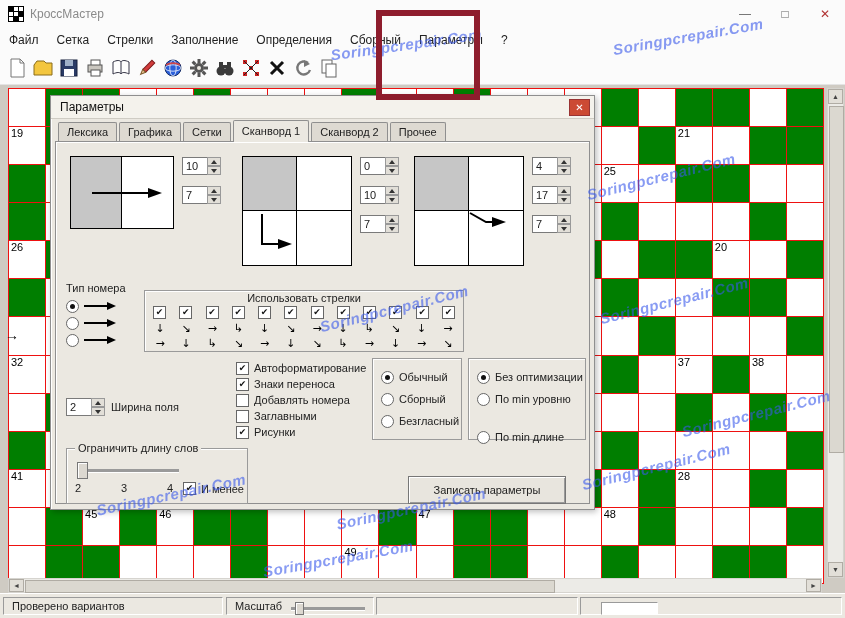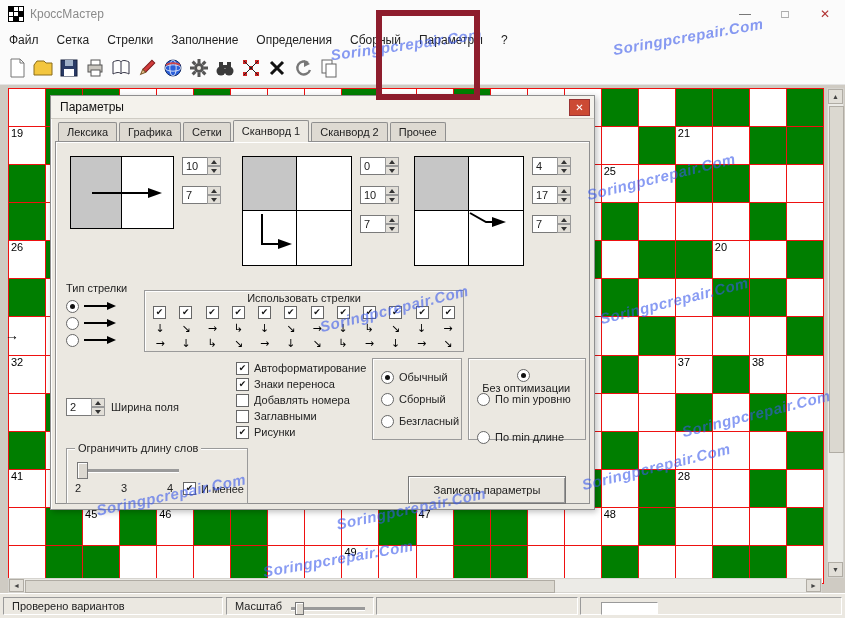--- a/index.html
+++ b/index.html
@@ -613,21 +613,21 @@
         </div>
         <div class="spinner">
           <div class="spin-v">7</div>
           <div class="spin-btns">
             <div class="sb up"></div>
             <div class="sb dn"></div>
           </div>
         </div>
       </div>
 
-    <span style="position:absolute;left:10px;top:140px;font-size:11px;">Тип стрелки</span>
+    <span style="position:absolute;left:10px;top:140px;font-size:11px;">Тип номера</span>
     <div id="arrowType" style="position:absolute;left:10px;top:156px;">
         <div class="atrow">
           <span class="rb sel"></span>
           <svg width="32" height="10" viewBox="0 0 32 10">
             <line x1="0" y1="5" x2="24" y2="5" stroke="#000" stroke-width="2"></line>
             <polygon points="23,1 32,5 23,9" fill="#000"></polygon>
           </svg>
         </div>
         <div class="atrow">
           <span class="rb"></span>
@@ -739,21 +739,21 @@
           </div>
           <div class="ckrow" style="margin-bottom: 6px;">
             <span class="rb"></span>
             <span class="lbl">Безгласный</span>
           </div>
         </div>
     </div>
 
     <div class="groupbox" style="left:412px;top:216px;width:118px;height:82px;">
       <div id="optRadios" style="position:absolute;left:8px;top:10px;">
-          <div class="ckrow" style="margin-bottom: 6px; flex-direction: column;">
+          <div class="ckrow" style="margin-bottom: 6px;">
             <span class="rb sel"></span>
             <span class="lbl">Без оптимизации</span>
           </div>
           <div class="ckrow" style="margin-bottom: 22px;">
             <span class="rb"></span>
             <span class="lbl">По min уровню</span>
           </div>
           <div class="ckrow" style="margin-bottom: 6px;">
             <span class="rb"></span>
             <span class="lbl">По min длине</span>

